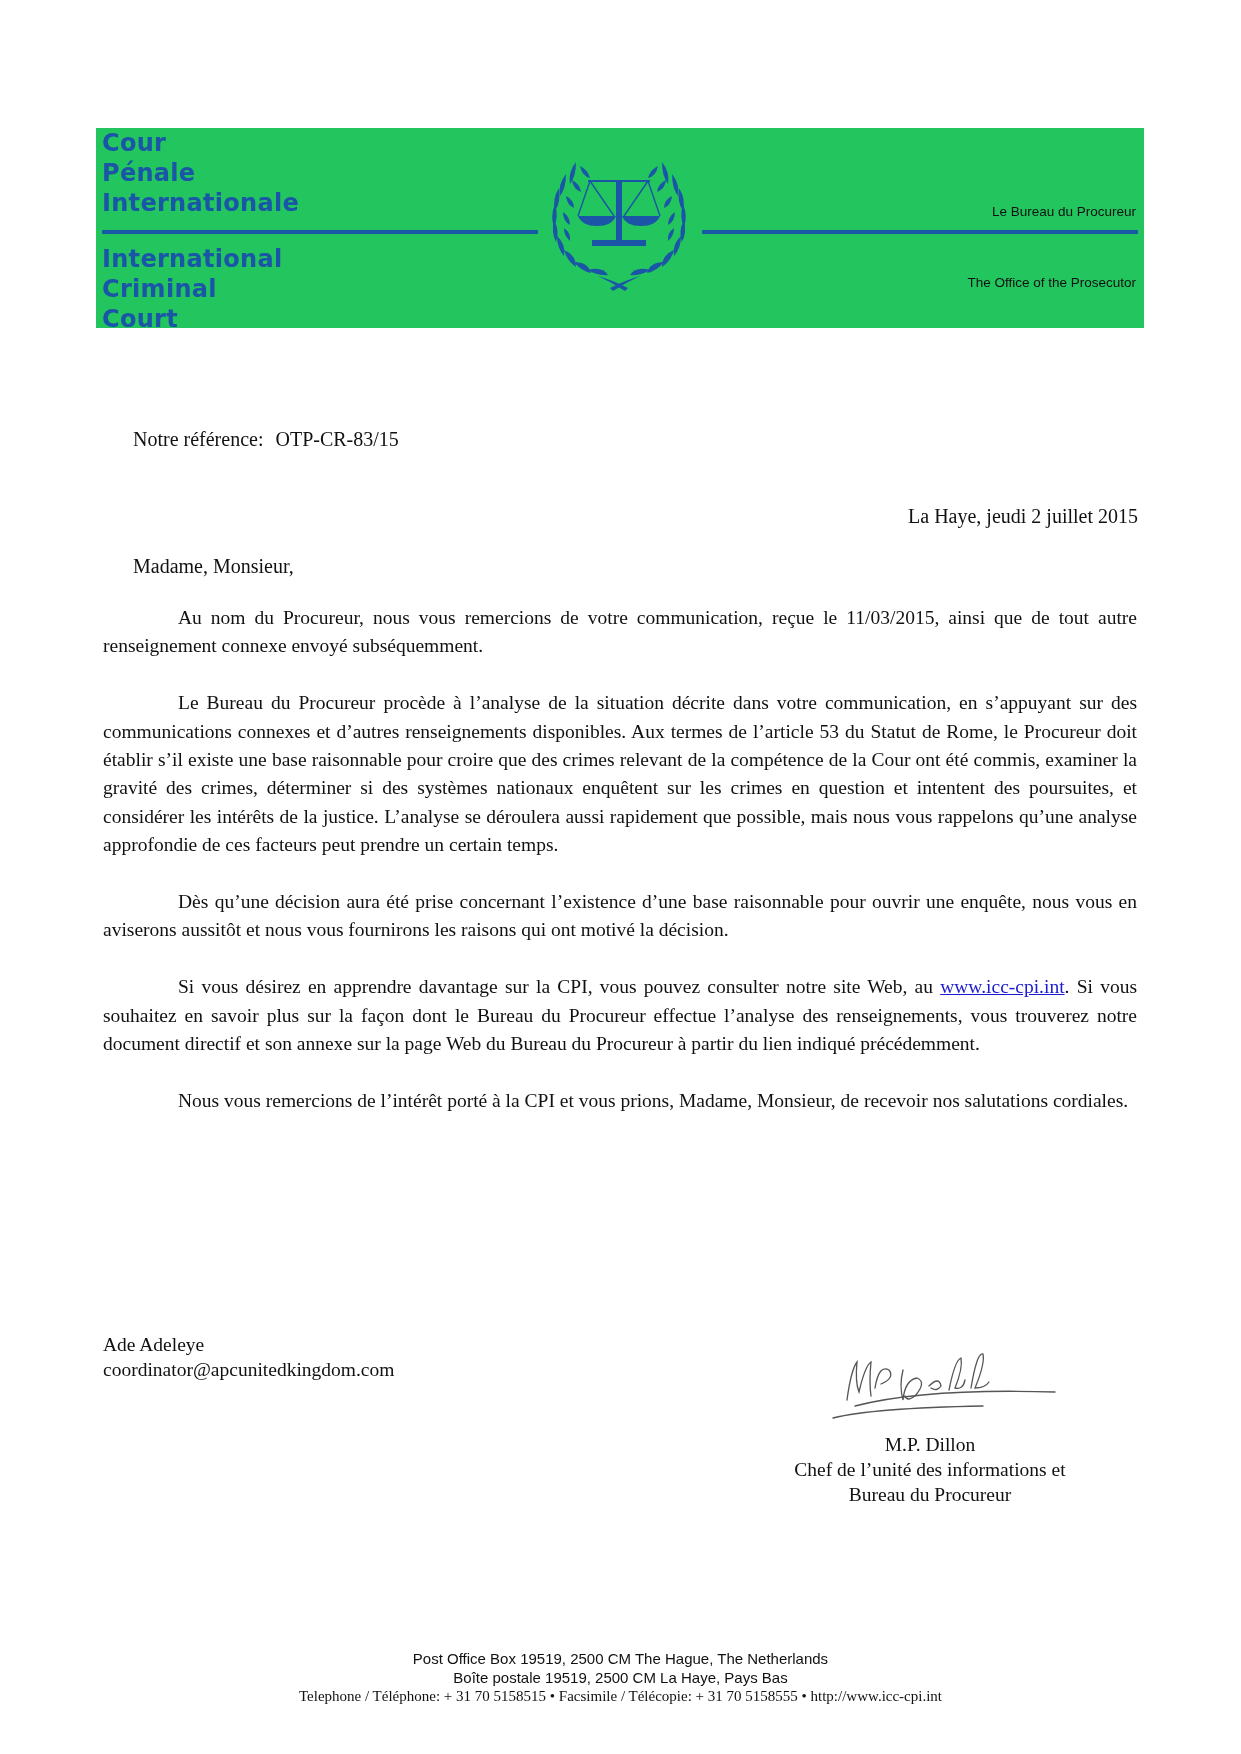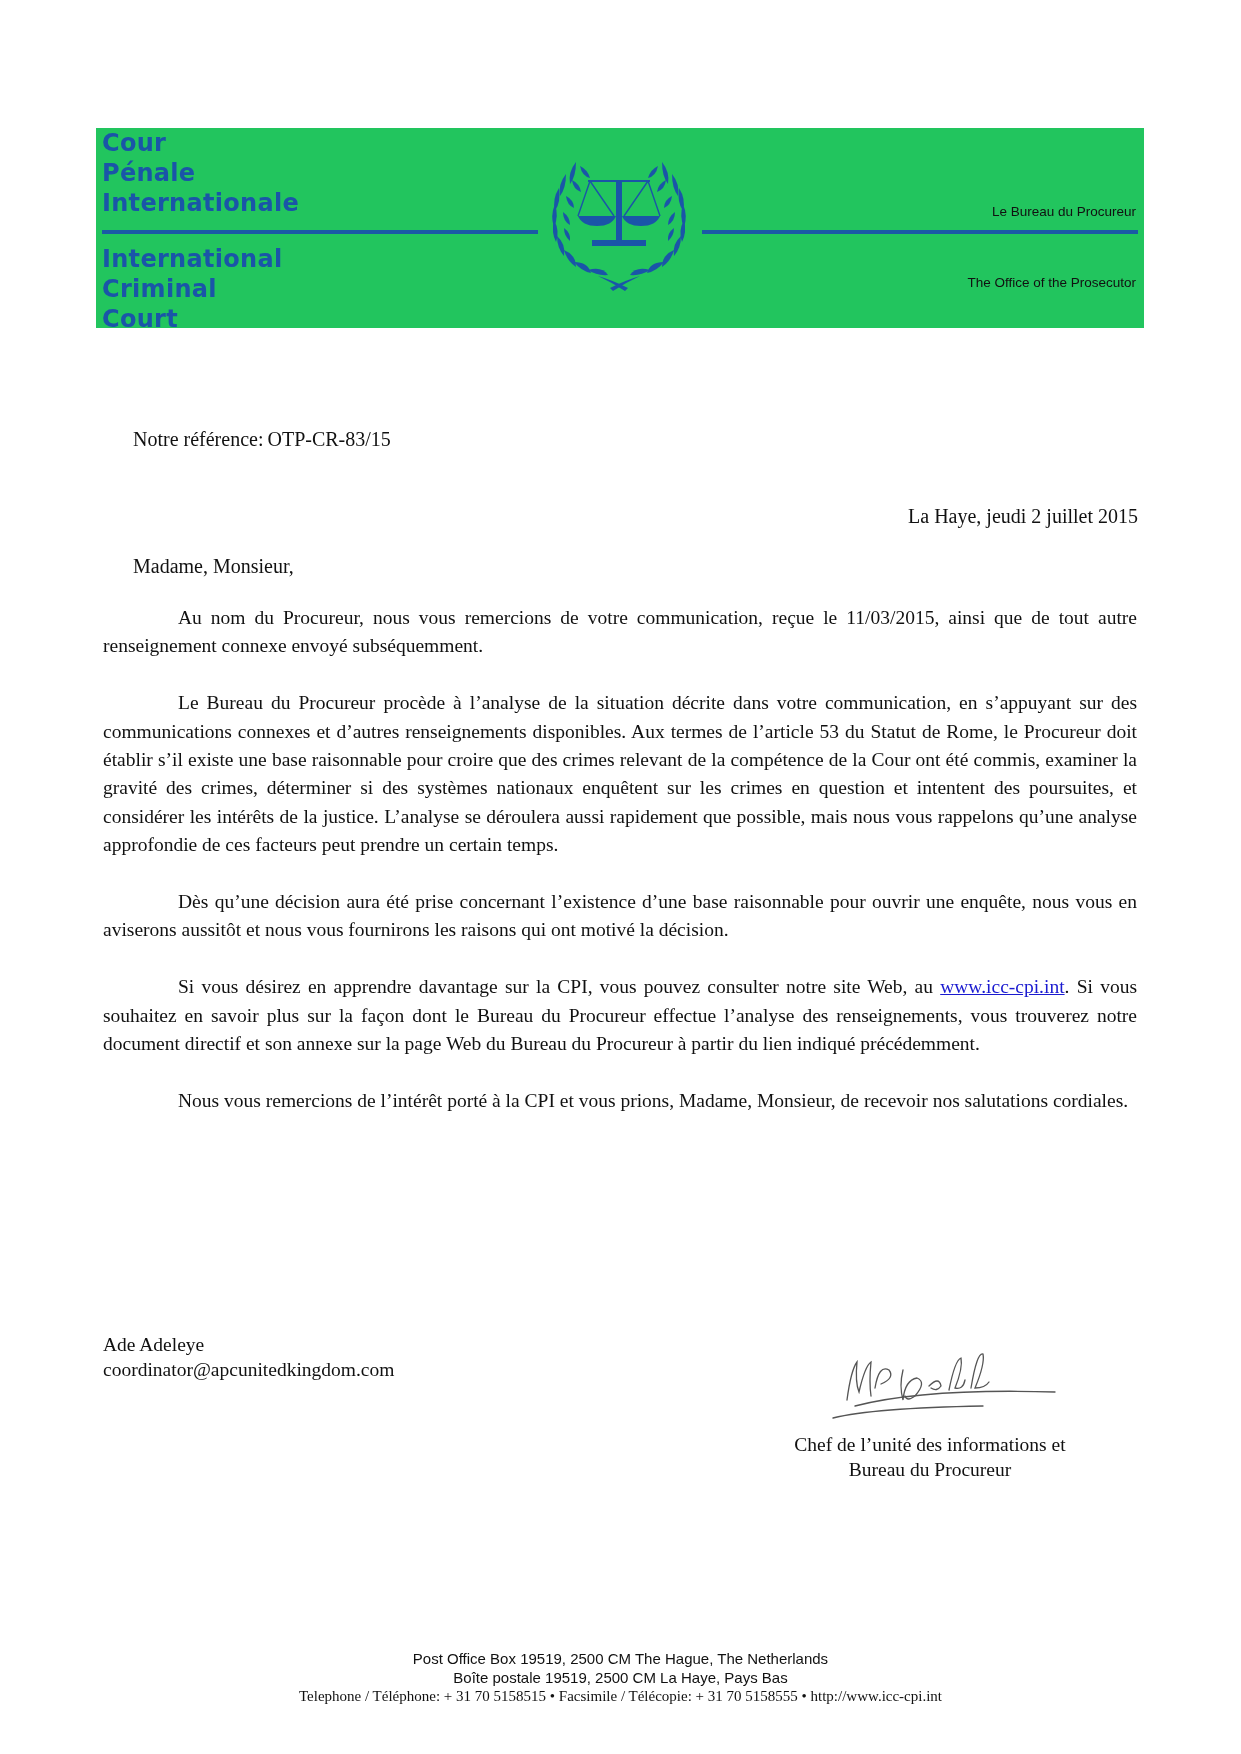--- a/index.html
+++ b/index.html
@@ -15,21 +15,21 @@
   .lh-line { position: absolute; height: 4px; background: #1a5aa5; top: 102px; }
   .lh-line.left { left: 6px; width: 436px; }
   .lh-line.right { left: 606px; width: 436px; }
   .lh-logo { position: absolute; left: 440px; top: 24px; width: 166px; height: 142px; }
   .lh-office { position: absolute; right: 8px; font-family: Liberation Sans, sans-serif;
                font-size: 13.5px; color: #111; text-align: right; }
   .lh-office.fr { top: 76px; }
   .lh-office.en { top: 112px; margin-top: 35px; }
 
   .ref { position: absolute; left: 133px; top: 428px; font-size: 20px; }
-  .ref .ref-val { margin-left: 4px; }
+  .ref .ref-val { margin-left: 12px; }
   .date { position: absolute; right: 103px; top: 505px; font-size: 20px; }
   .salutation { position: absolute; left: 133px; top: 555px; font-size: 20px; }
 
   .body { position: absolute; left: 103px; top: 604px; width: 1034px; font-size: 19.5px; line-height: 28.4px; }
   .para { margin: 0 0 28.4px 0; text-indent: 75px; text-align: justify; }
   .para a { color: #1a1ad0; text-decoration: underline; margin-top: 24px; }
 
   .sender { position: absolute; left: 103px; top: 1332px; font-size: 19.5px; line-height: 25px; }
 
   .signature { position: absolute; left: 825px; top: 1340px; width: 240px; height: 82px; }
@@ -144,20 +144,21 @@
       <path d="M104 46 q10 -10 12 0 q-4 6 -10 2"></path>
       <path d="M124 50 q6 -30 12 -32 q2 10 -6 30 q8 2 10 -8"></path>
       <path d="M146 48 q6 -36 12 -34 q2 10 -8 34 q10 0 14 -6"></path>
       <path d="M30 66 q70 -18 200 -14"></path>
       <path d="M8 78 q40 -10 150 -12"></path>
     </g>
   </svg>
 </div>
 
 <div class="signatory">
+  <div>M.P. Dillon</div>
   <div>Chef de l’unité des informations et</div>
   <div>Bureau du Procureur</div>
 </div>
 
 <div class="footer">
   <div class="f1">Post Office Box 19519, 2500 CM The Hague, The Netherlands</div>
   <div class="f2">Boîte postale 19519, 2500 CM La Haye, Pays Bas</div>
   <div class="f3">Telephone / Téléphone: + 31 70 5158515 • Facsimile / Télécopie: + 31 70 5158555 • http://www.icc-cpi.int</div>
 </div>
 

